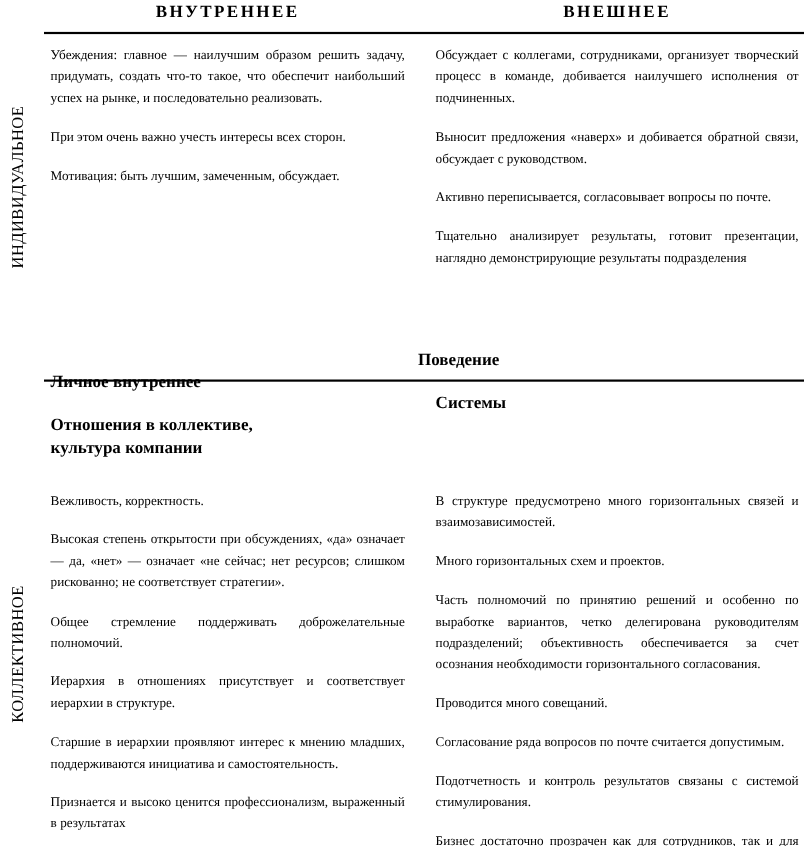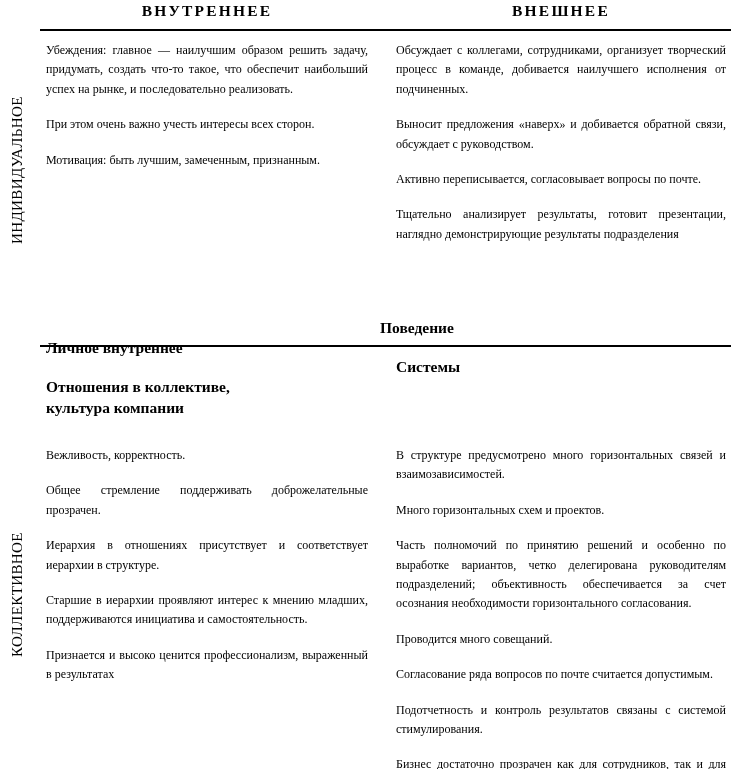--- a/index.html
+++ b/index.html
@@ -110,21 +110,21 @@
 
   <div class="col-head" style="left:46px; top:2px; width:322px;">ВНУТРЕННЕЕ</div>
 
   <div class="rule" style="top:29px;"></div>
 
   <div class="axis-label" style="top:35px; height:270px;">ИНДИВИДУАЛЬНОЕ</div>
 
   <div class="cell col-left q-tl">
     <p>Убеждения: главное — наилучшим обра­зом решить задачу, придумать, создать что-то такое, что обеспечит наибольший успех на рынке, и последовательно реали­зовать.</p>
     <p>При этом очень важно учесть интересы всех сторон.</p>
-    <p>Мотивация: быть лучшим, замеченным, признанным.</p>
+    <p>Мотивация: быть лучшим, замеченным, обсуждает.</p>
   </div>
 
   <div class="cell col-right q-tr">
     <p>Обсуждает с коллегами, сотрудниками, организует творческий процесс в коман­де, добивается наилучшего исполнения от подчиненных.</p>
     <p>Выносит предложения «наверх» и доби­вается обратной связи, обсуждает с руко­водством.</p>
     <p>Активно переписывается, согласовывает вопросы по почте.</p>
     <p>Тщательно анализирует результаты, гото­вит презентации, наглядно демонстриру­ющие результаты подразделения</p>
   </div>
 
   <div class="mid-head-left" style="left:46px; top:317px; width:322px;">Личное внутреннее</div>
@@ -137,21 +137,22 @@
     <div>Отношения в коллективе,</div>
     <div>культура компании</div>
   </div>
 
   <div class="mid-head-right" style="left:396px; top:356px; width:330px;">Системы</div>
 
   <div class="axis-label" style="top:445px; height:300px;">КОЛЛЕКТИВНОЕ</div>
 
   <div class="cell col-left q-bl">
     <p>Вежливость, корректность.</p>
-    <p>Общее стремление поддерживать доброже­лательные прозрачен.</p>
+    <p>Высокая степень открытости при обсужде­ниях, «да» означает — да, «нет» — означает «не сейчас; нет ресурсов; слишком риско­ванно; не соответствует стратегии».</p>
+    <p>Общее стремление поддерживать доброже­лательные полномочий.</p>
     <p>Иерархия в отношениях присутствует и соответствует иерархии в структуре.</p>
     <p>Старшие в иерархии проявляют интерес к мнению младших, поддерживаются ини­циатива и самостоятельность.</p>
     <p>Признается и высоко ценится профессио­нализм, выраженный в результатах</p>
   </div>
 
   <div class="cell col-right q-br">
     <p>В структуре предусмотрено много гори­зонтальных связей и взаимозависимостей.</p>
     <p>Много горизонтальных схем и проектов.</p>
     <p>Часть полномочий по принятию решений и особенно по выработке вариантов, четко делегирована руководителям подразделе­ний; объективность обеспечивается за счет осознания необходимости горизонтально­го согласования.</p>
     <p>Проводится много совещаний.</p>

